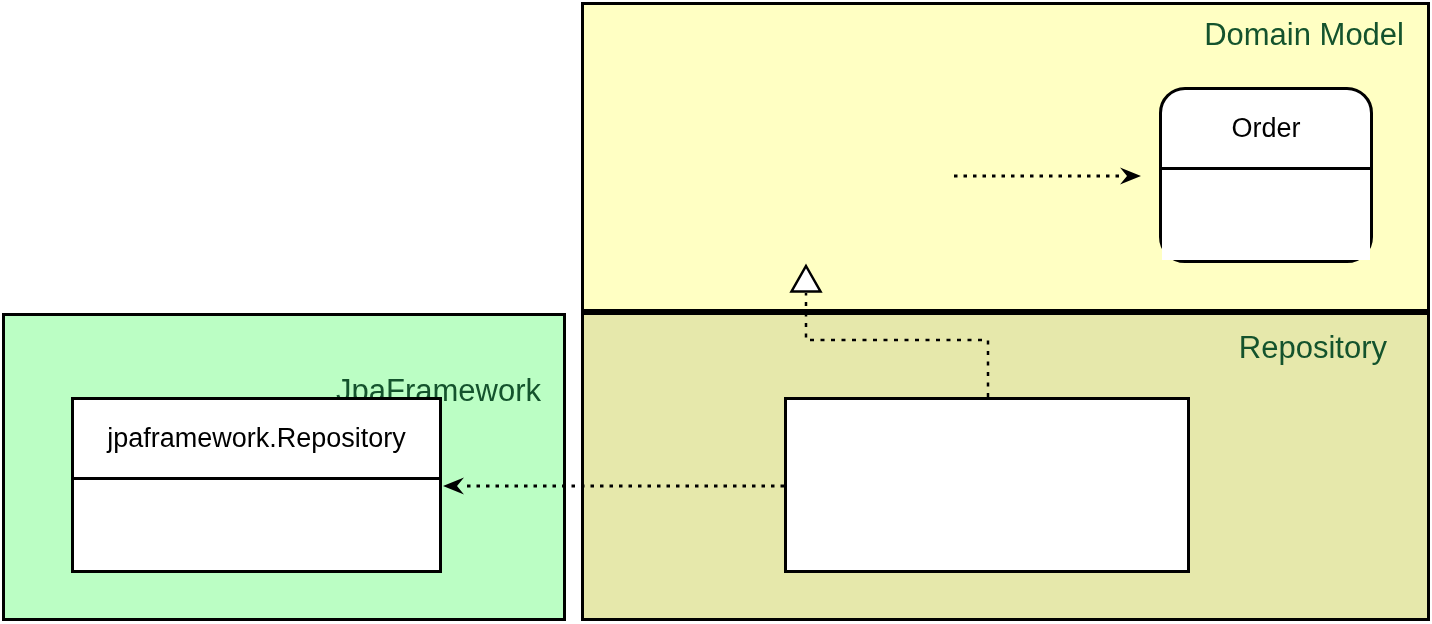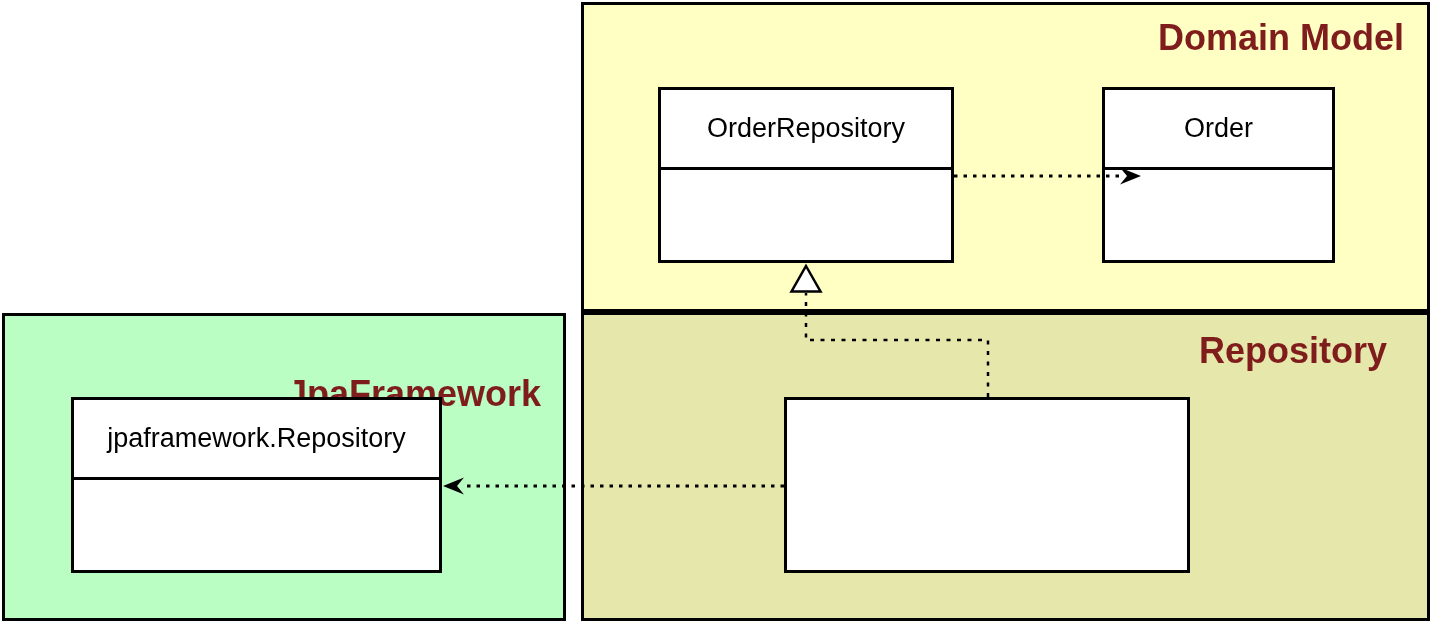--- a/index.html
+++ b/index.html
@@ -14,23 +14,23 @@
   .package {
     position: absolute;
     border: 3px solid #000;
     box-sizing: border-box;
   }
   .pkg-domain      { left: 581px; top: 2px;   width: 849px; height: 310px; background: #FFFFC3; }
   .pkg-persistence { left: 581px; top: 312px; width: 849px; height: 309px; background: #E6E8AB; }
   .pkg-jpa         { left: 2px;   top: 313px; width: 564px; height: 308px; background: #BBFEC4; }
   .pkg-label {
     position: absolute;
-    font-size: 36px;
-    font-weight: bold;
-    color: #7f1d1d;
+    font-size: 31px;
+    font-weight: normal;
+    color: #14532d;
     line-height: 1.15;
     white-space: nowrap;
   }
   .pkg-domain      .pkg-label { right: 23px; top: 12px; }
   .pkg-persistence .pkg-label { right: 40px; top: 15px; }
   .pkg-jpa         .pkg-label { right: 22px; top: 13px; margin-top: 44px; }
 
   .classbox {
     position: absolute;
     height: 176px;
@@ -46,21 +46,21 @@
     display: flex;
     align-items: center;
     justify-content: center;
     font-size: 27px;
     color: #000;
     white-space: nowrap;
   }
   .class-body { flex: 1; background: #ffffff; }
 
   .cb-order-repository             { left: 658px;  top: 87px;  width: 296px; }
-  .cb-order                        { left: 1102px; top: 87px;  width: 233px; }
+  .cb-order                        { left: 1159px; top: 87px;  width: 214px; border-radius: 26px; }
   .cb-persistence-order-repository { left: 784px;  top: 397px; width: 406px; }
   .cb-jpaframework-repository      { left: 71px;   top: 397px; width: 371px; }
 
   svg.connectors {
     position: absolute;
     left: 0; top: 0;
     width: 1432px;
     height: 624px;
     pointer-events: none;
   }
@@ -79,24 +79,20 @@
   </div>
 
   <div class="package pkg-persistence">
     <div class="pkg-label">Repository</div>
   </div>
 
   <div class="package pkg-jpa">
     <div class="pkg-label">JpaFramework</div>
   </div>
 
-  <div class="classbox cb-order-repository">
-    <div class="class-title">OrderRepository</div>
-    <div class="class-body"></div>
-  </div>
 
   <div class="classbox cb-order">
     <div class="class-title">Order</div>
     <div class="class-body"></div>
   </div>
 
   <div class="classbox cb-persistence-order-repository">
     <div class="class-body"></div>
   </div>
 

